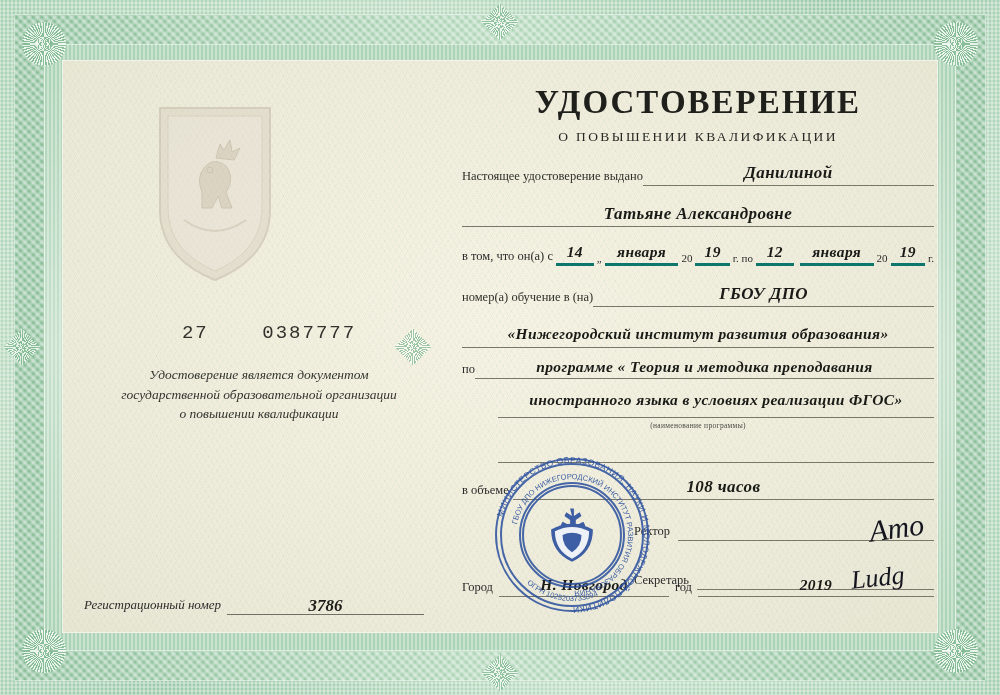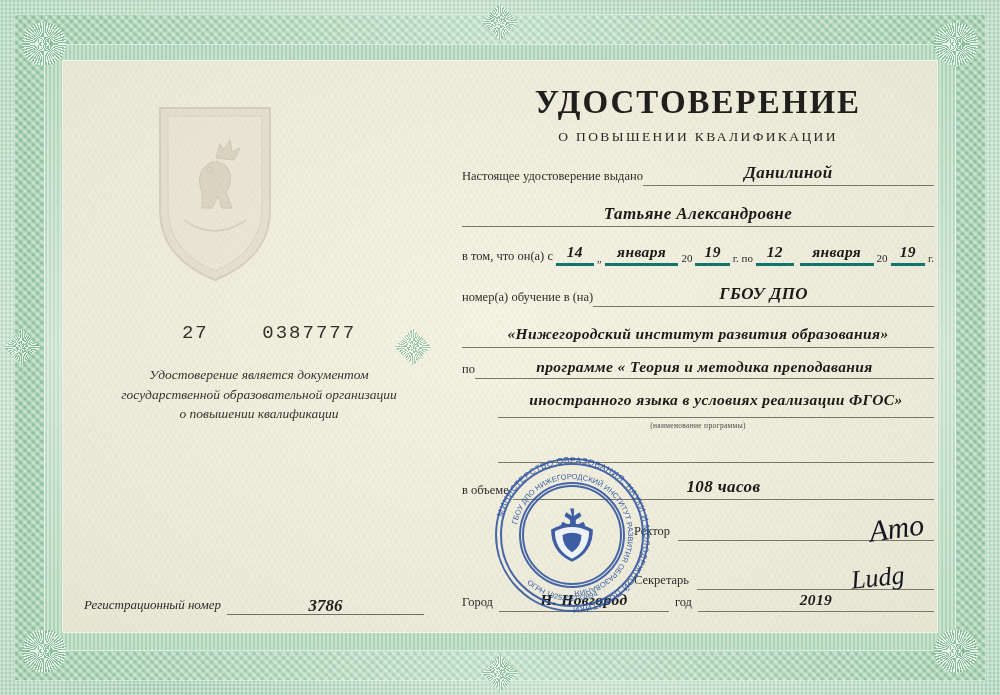--- a/index.html
+++ b/index.html
@@ -284,21 +284,21 @@
     transform: rotate(-8deg);
     line-height: .8;
     white-space: nowrap;
   }
   .scribble.two { font-size: 26px; right: 30px; transform: rotate(-6deg); }
 
   
   .city-row {
     position: absolute;
     left: 400px;
-    bottom: 21px;
+    bottom: 36px;
     right: 4px;
     display: flex;
     align-items: flex-end;
     font-size: 12.5px;
   }
   .city-row .lbl { white-space: nowrap; padding-bottom: 2px; }
   .city-row .cityline {
     width: 170px;
     border-bottom: 1px solid #77776a;
     text-align: center;

